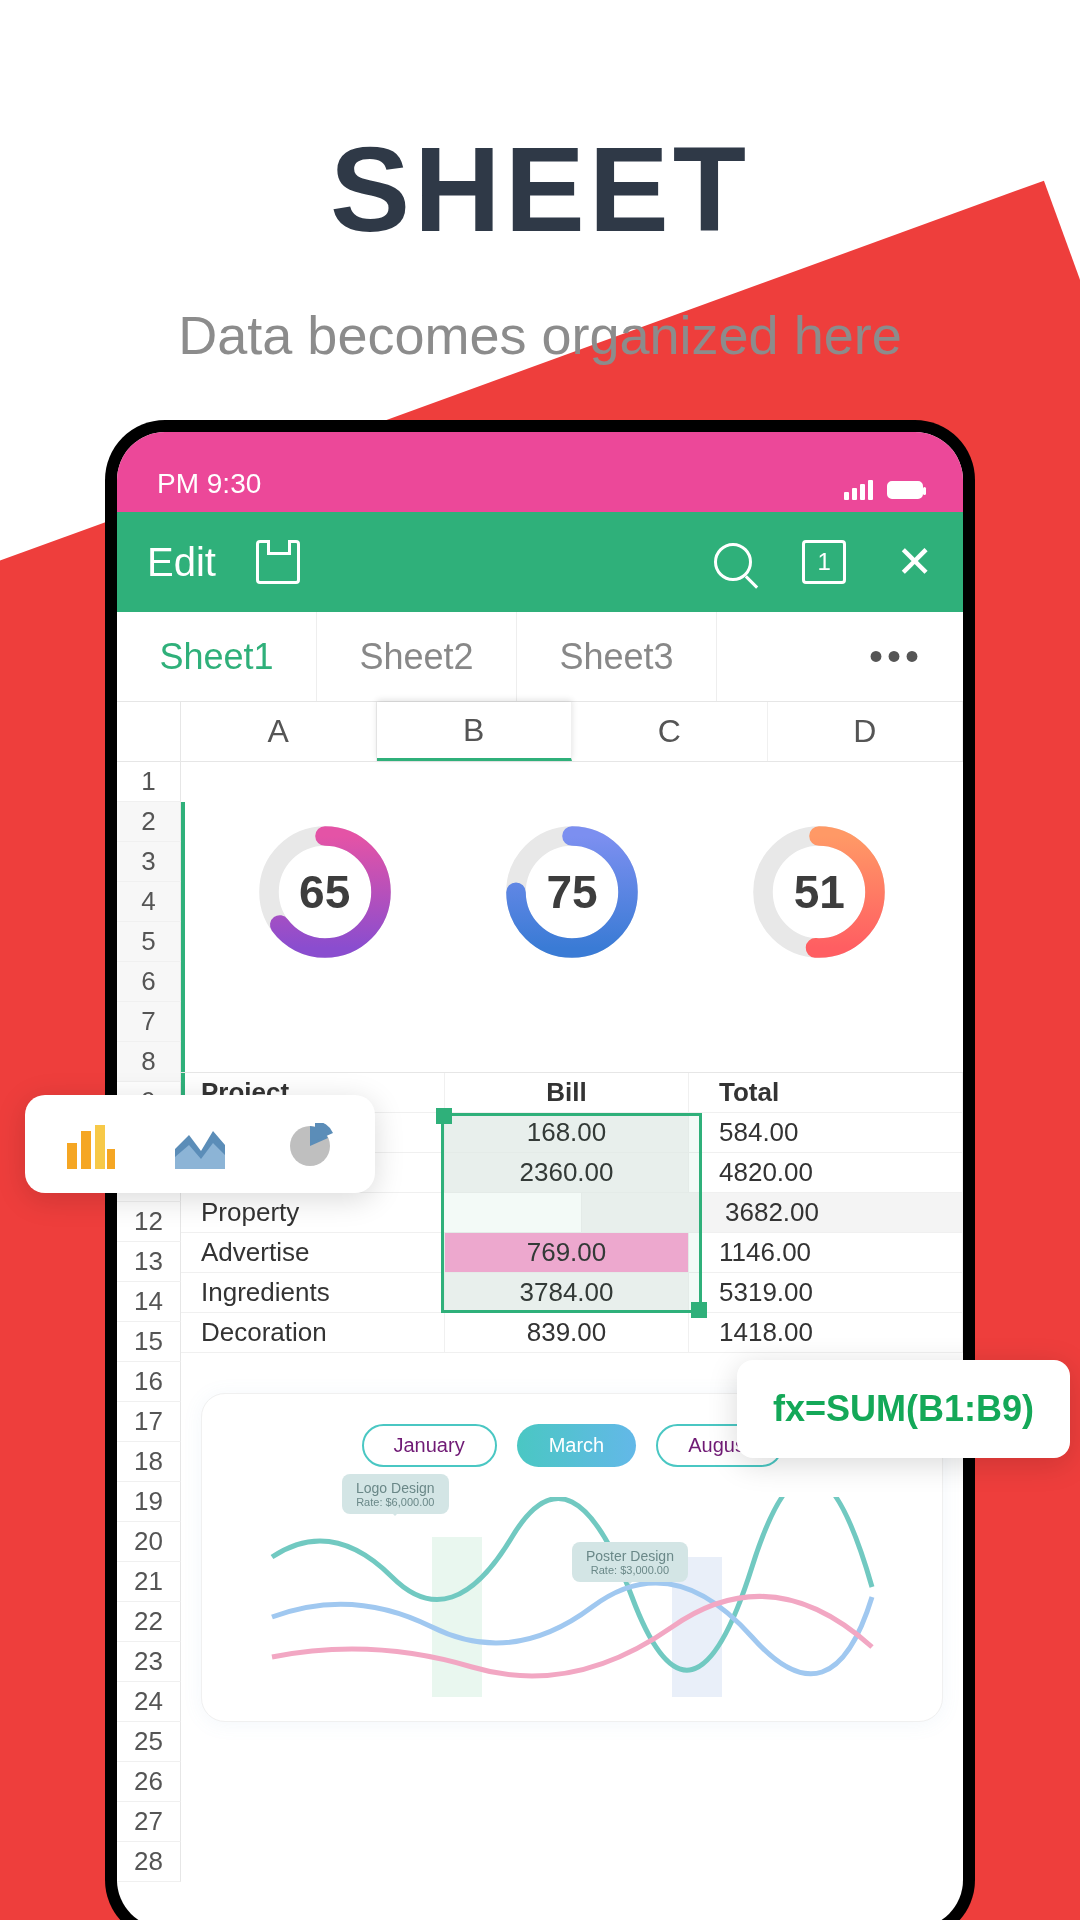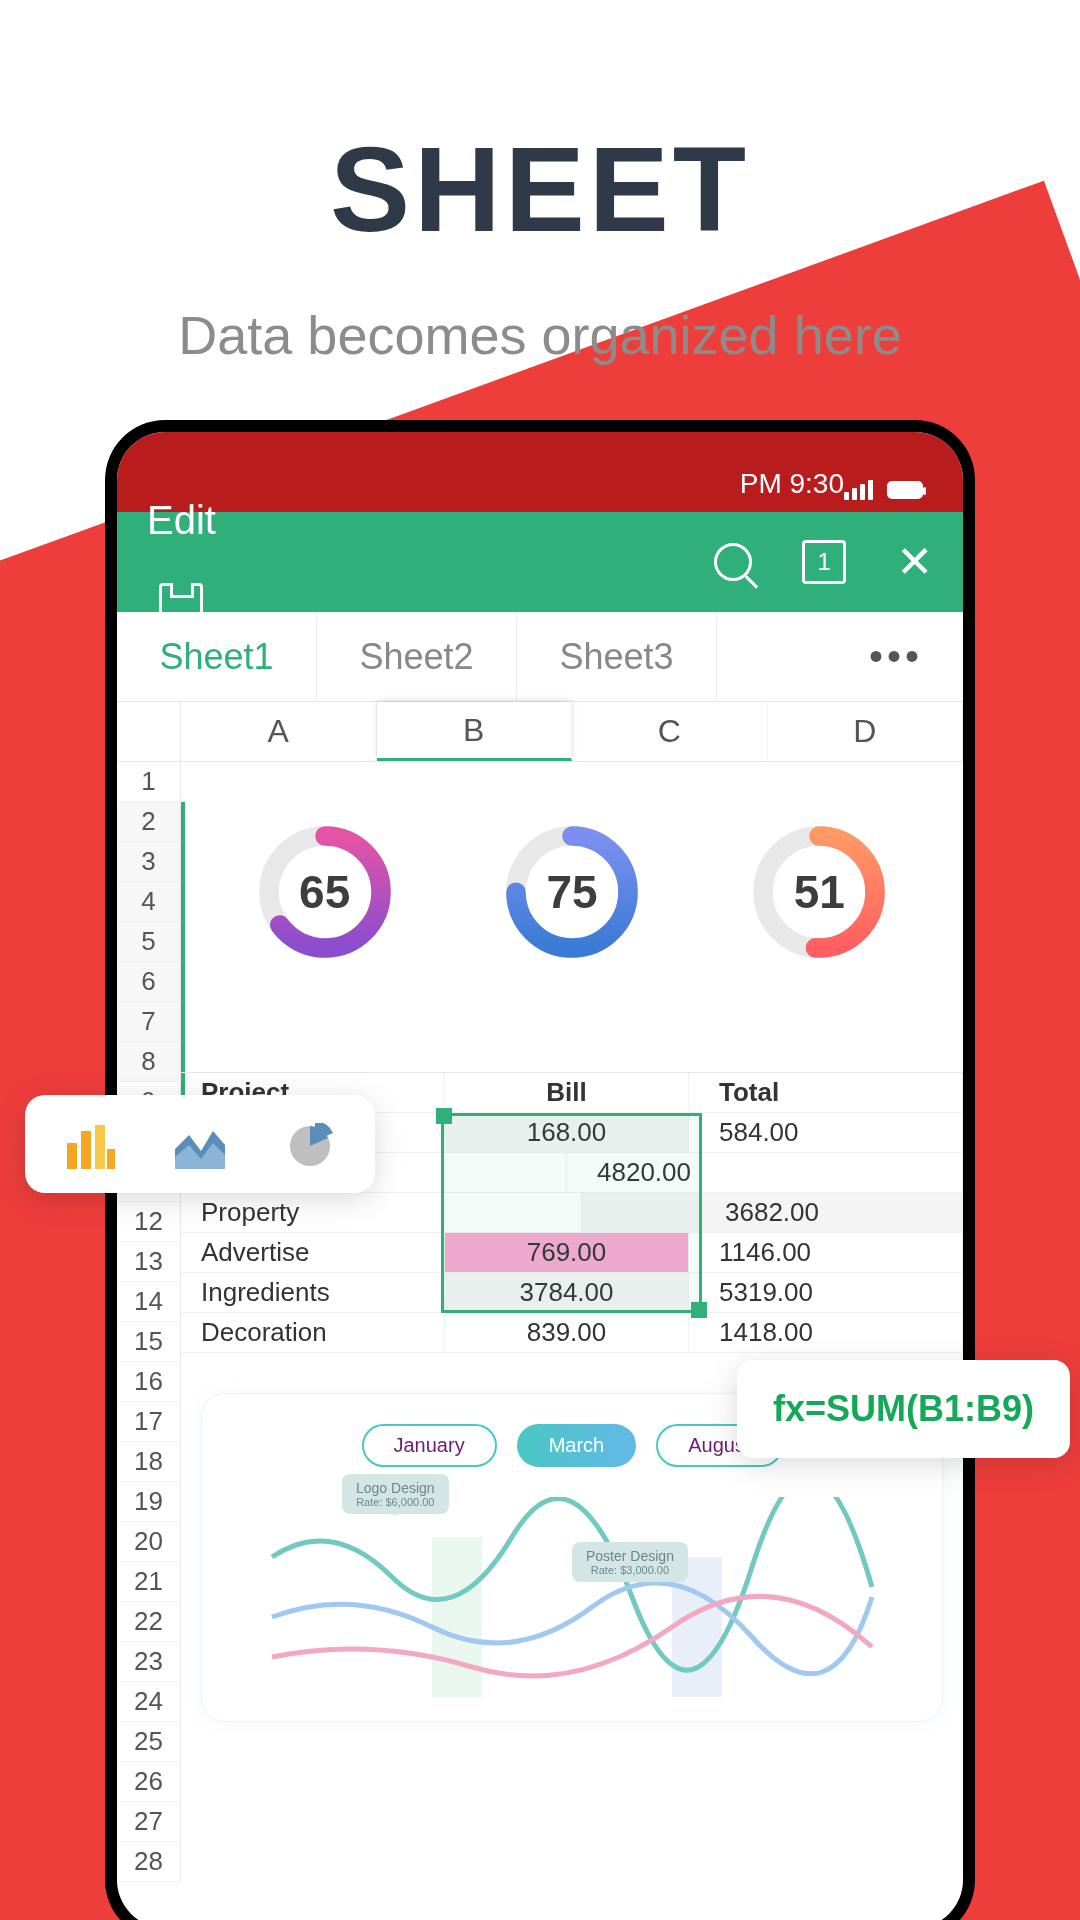--- a/index.html
+++ b/index.html
@@ -75,25 +75,25 @@
   width: 130px; height: 10px; background: #222; border-radius: 6px;
 }
 .cam-dot { position: absolute; width: 18px; height: 18px; background: #111; border-radius: 50%; }
 .cam-dot.c1 { left: 95px; top: 15px; }
 .cam-dot.c2 { left: 150px; top: 15px; }
 .cam-dot.c3 { right: 160px; top: 15px; }
 .cam-dot.c4 { right: 110px; top: 15px; }
 
 
 .status-bar {
-  background: #b91c1c;
+  background: #ec4899;
   height: 80px;
   display: flex;
   align-items: flex-end;
-  justify-content: flex-end;
+  justify-content: space-between;
   padding: 0 40px 12px;
   color: #fff;
 }
 .status-time { font-size: 28px; font-weight: 400; }
 .status-right { display: flex; align-items: center; gap: 14px; }
 .signal-bars { display: flex; align-items: flex-end; gap: 3px; }
 .signal-bars span { width: 5px; background: #fff; border-radius: 1px; }
 .signal-bars span:nth-child(1){height:8px;}
 .signal-bars span:nth-child(2){height:12px;}
 .signal-bars span:nth-child(3){height:16px;}
@@ -103,21 +103,21 @@
 
 
 .app-toolbar {
   background: #2fb07a;
   height: 100px;
   display: flex;
   align-items: center;
   padding: 0 30px;
   color: #fff;
 }
-.tb-left { display: flex; align-items: center; gap: 40px; flex-direction: column; }
+.tb-left { display: flex; align-items: center; gap: 40px; }
 .tb-edit { font-size: 40px; font-weight: 400; }
 .save-icon { width: 44px; height: 44px; border: 3px solid #fff; border-radius: 4px; position: relative; }
 .save-icon::before { content:''; position:absolute; top:-3px; left:8px; width:18px; height:12px; border:3px solid #fff; border-top:none; background:#2fb07a;}
 .tb-right { margin-left: auto; display: flex; align-items: center; gap: 50px; }
 .search-ic { width: 38px; height: 38px; border: 3px solid #fff; border-radius: 50%; position: relative; }
 .search-ic::after { content:''; position:absolute; width:3px; height:16px; background:#fff; bottom:-12px; right:-4px; transform:rotate(-45deg);}
 .tab-count { width: 44px; height: 44px; border: 3px solid #fff; border-radius: 4px; display:flex; align-items:center; justify-content:center; font-size:24px;}
 .close-ic { font-size: 44px; font-weight: 200; line-height: 1; }
 
 
@@ -414,20 +414,21 @@
             <div class="dt-cell dt-head total">Total</div>
           </div>
           <div id="table-rows">
               <div class="dt-row">
                 <div class="dt-cell">Desk</div>
                 <div class="dt-cell bill" style="background: rgb(244, 244, 244);">168.00</div>
                 <div class="dt-cell total">584.00</div>
               </div>
               <div class="dt-row">
                 <div class="dt-cell">Notebook</div>
+                <div class="dt-cell bill" style="background: rgb(244, 244, 244);">2360.00</div>
                 <div class="dt-cell total">4820.00</div>
               </div>
               <div class="dt-row">
                 <div class="dt-cell">Property</div>
                 <div class="dt-cell bill" style="background: rgb(244, 244, 244);">3682.00</div>
               </div>
               <div class="dt-row">
                 <div class="dt-cell">Advertise</div>
                 <div class="dt-cell bill" style="background: #f9a8d4;">769.00</div>
                 <div class="dt-cell total">1146.00</div>

